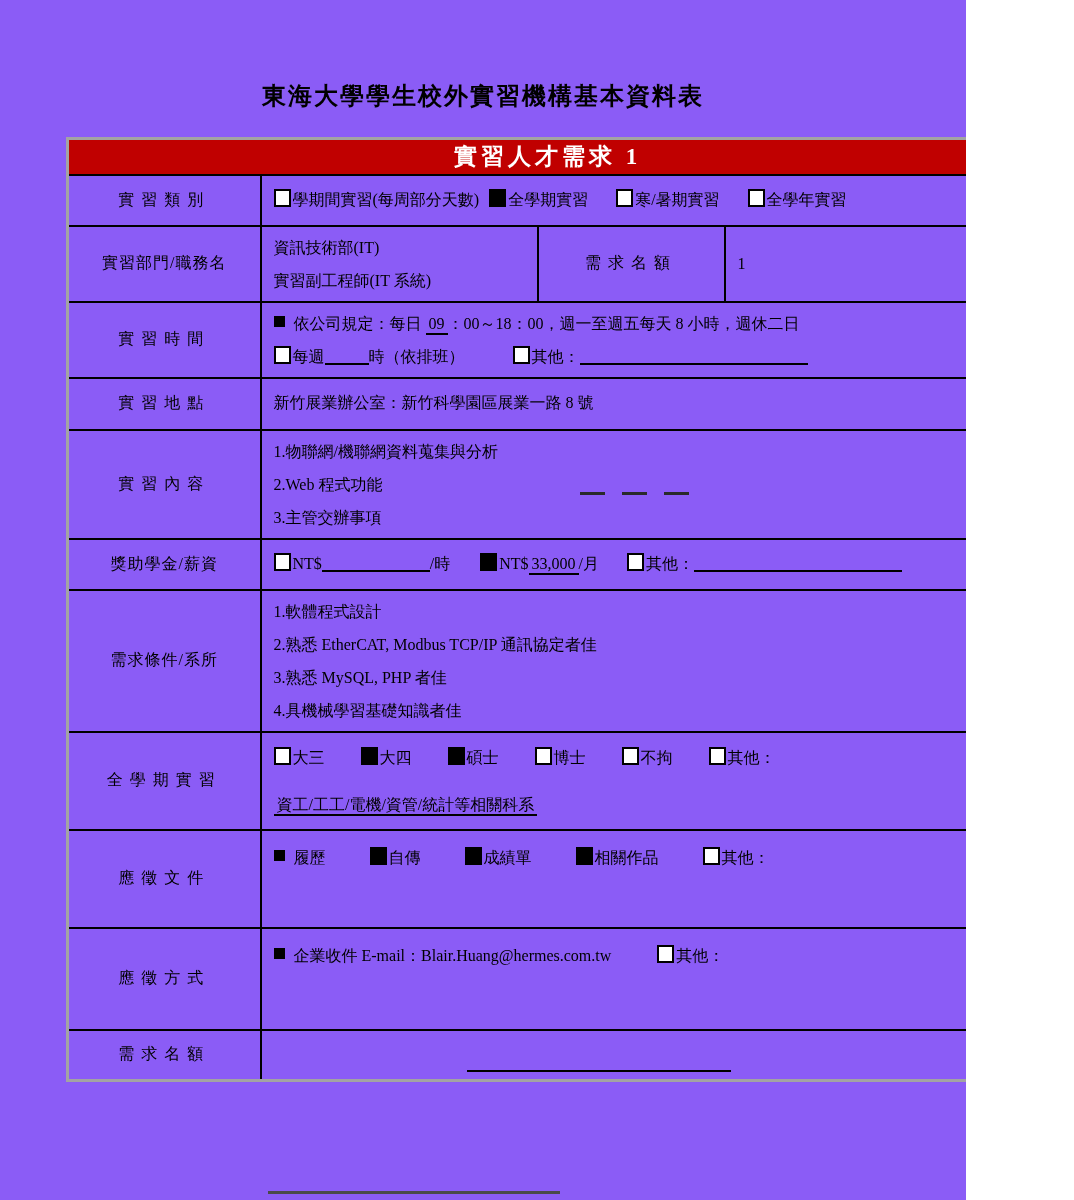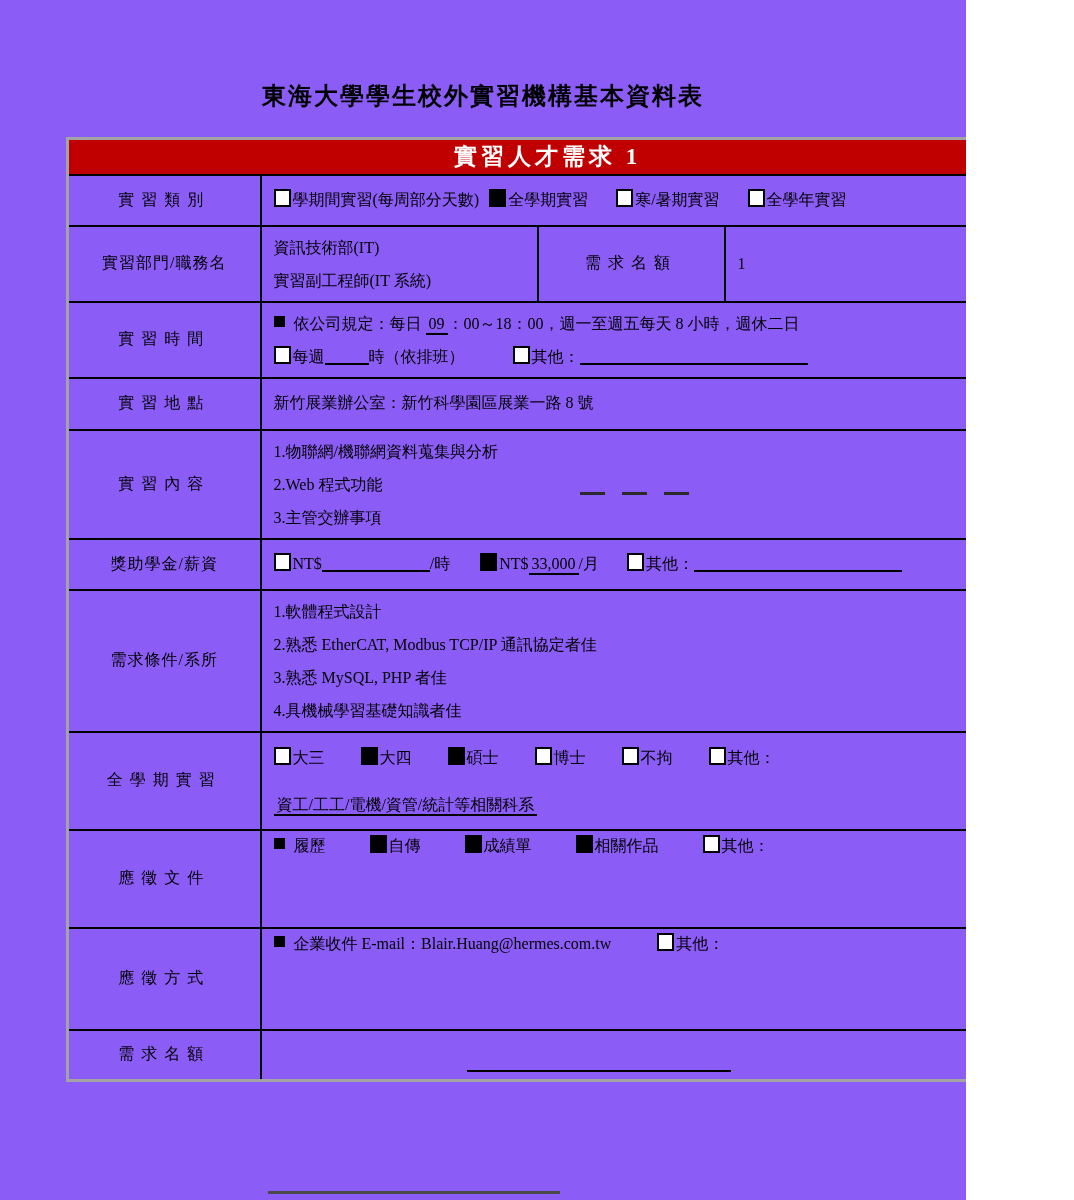--- a/index.html
+++ b/index.html
@@ -19,21 +19,21 @@
     border:3px solid #a3a3a3;
   }
   .form td { border:2px solid #000; font-size:16px; vertical-align:middle; padding:0; }
   tr.hdr td {
     background:#C00000; color:#fff; font-weight:bold; font-size:23px;
     text-align:center; letter-spacing:4px; height:36px;
   }
   td.lbl { text-align:center; letter-spacing:1px; }
   td.lbl.sp { letter-spacing:7px; }
   td.val { padding:4px 8px 4px 12px; }
-  td.val.top { vertical-align:top; padding-top:4px;margin-left:23px; }
+  td.val.top { vertical-align:top; padding-top:16px;margin-left:23px; }
   .line { line-height:33px; white-space:nowrap; }
   .opt { white-space:nowrap; display:inline-block; }
   .cb {
     display:inline-block; width:17px; height:18px; border:2px solid #000;
     vertical-align:-2px; margin-right:2px; background:#fff;
   }
   .cb.on { background:#000; }
   .bullet {
     display:inline-block; width:11px; height:11px; background:#000;
     vertical-align:2px; margin-right:9px;

